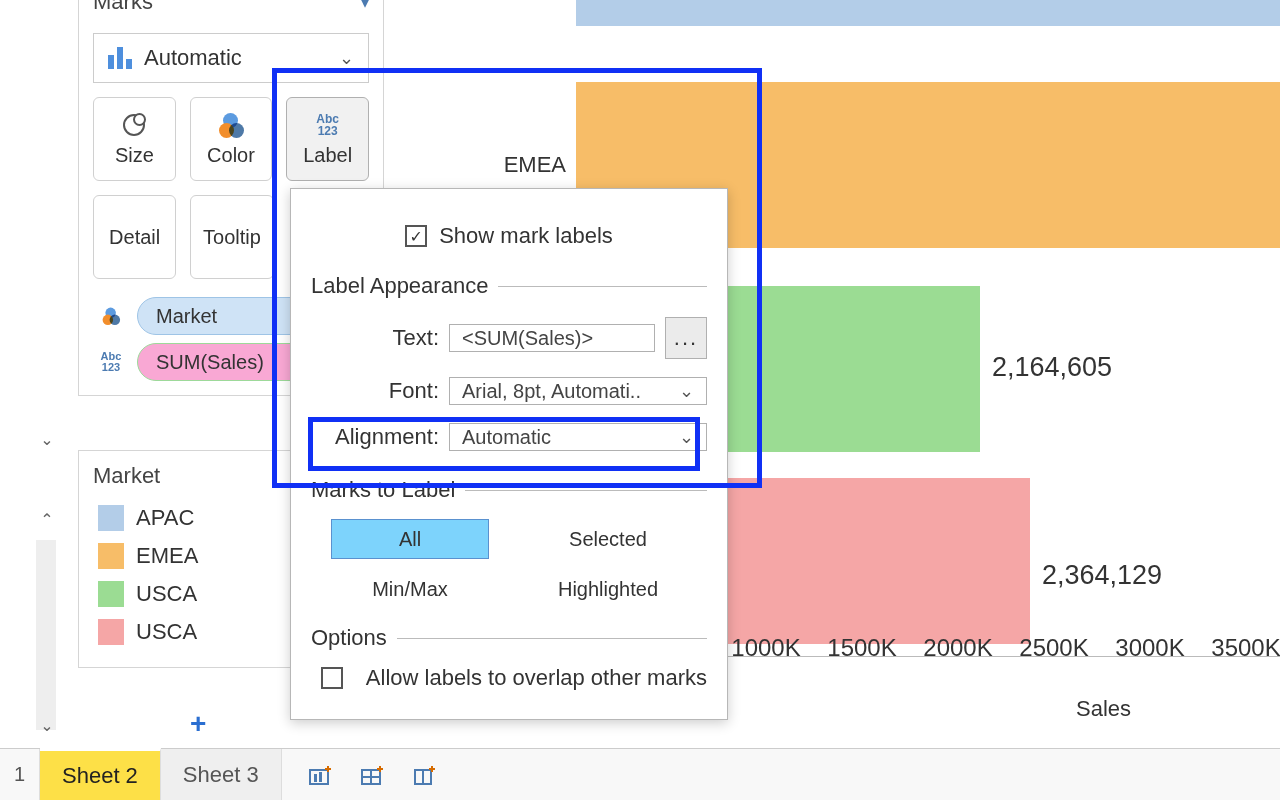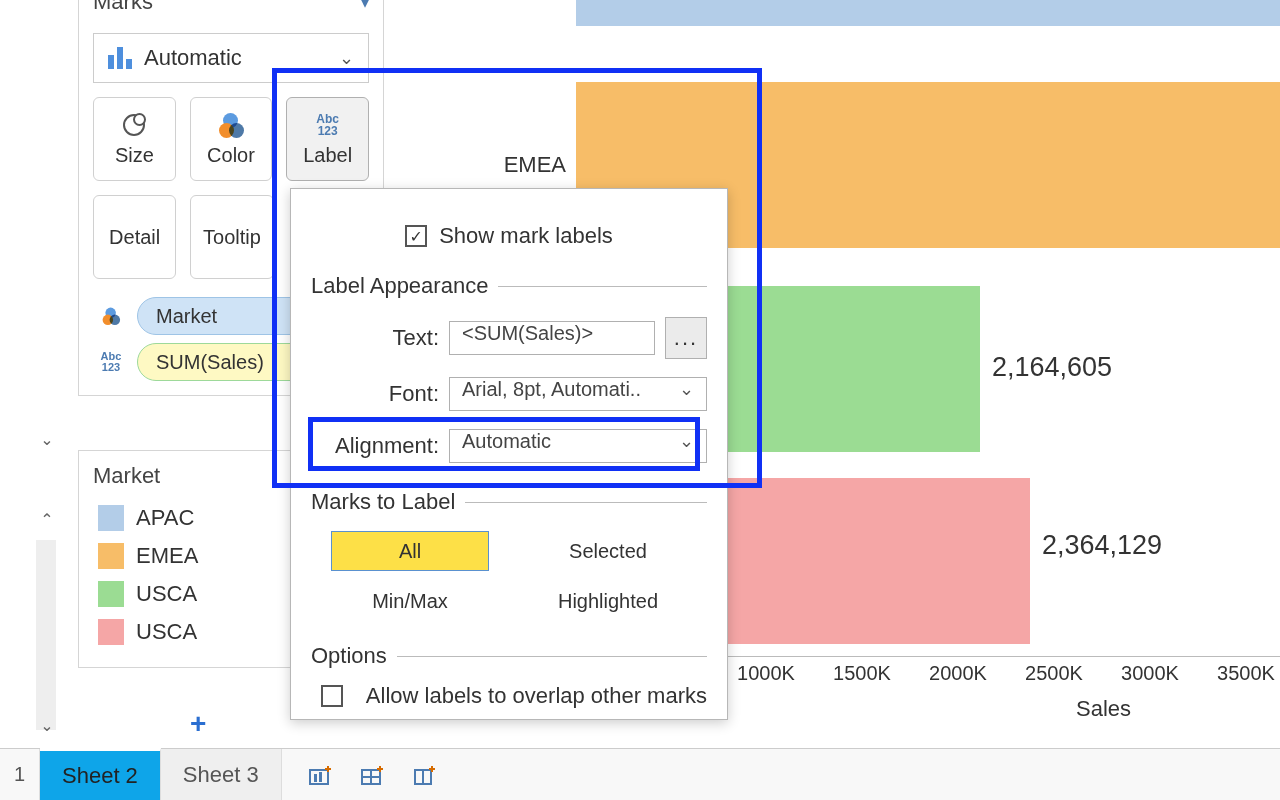--- a/index.html
+++ b/index.html
@@ -34,21 +34,21 @@
   .icon-color .c2{ position:absolute; width:15px; height:15px; border-radius:50%; background:#f28e2c; left:0; top:10px;}
   .icon-color .c3{ position:absolute; width:15px; height:15px; border-radius:50%; background:#4e79a7; left:10px; top:10px; mix-blend-mode:multiply;}
   .icon-size { width:22px; height:22px; border:2px solid #555; border-radius:50%; position:relative;}
   .icon-size::after{ content:""; position:absolute; right:-3px; top:-3px; width:9px; height:9px; border:2px solid #555; border-radius:50%; background:#fff;}
   .icon-label { font-size:12px; color:#4c7bb1; text-align:center; line-height:12px; font-weight:bold;}
   
   .pill-row{ display:flex; align-items:center; gap:8px; padding:4px 14px;}
   .pill-row .slot{ width:36px; display:flex; justify-content:center;}
   .pill { flex:1; height:38px; border-radius:19px; display:flex; align-items:center; padding:0 18px; font-size:20px;}
   .pill.blue { background:#cfe3f6; border:1px solid #9ec4e6;}
-  .pill.green{ background:#fef9c3; border:1px solid #9dd99a;}
+  .pill.green{ background:#f9a8d4; border:1px solid #9dd99a;}
   .mini-color{ transform:scale(0.7);}
   .mini-label{ font-size:11px; color:#4c7bb1; font-weight:bold; text-align:center; line-height:11px;}
 
   
   .legend-card { position:absolute; left:78px; top:450px; width:306px; border:1px solid #d5d5d5; background:#fff; padding:8px 14px 16px 14px;}
   .legend-card .title{ font-size:22px; color:#444; margin:4px 0 10px 0;}
   .legend-item{ display:flex; align-items:center; gap:12px; padding:6px 5px;}
   .swatch{ width:26px; height:26px;}
   .sw-apac{ background:#b3cde8;} .sw-emea{ background:#f7bd68;} .sw-latam{ background:#9bdc93;} .sw-usca{ background:#f5a6a6;}
   .plus{ position:absolute; left:190px; top:708px; color:#2b6fd1; font-size:28px; font-weight:bold;}
@@ -56,45 +56,45 @@
   
   .chart{ position:absolute; left:396px; top:0; right:0; height:740px;}
   .bar { position:absolute; height:166px;}
   .bar.apac { background:#b3cde8; left:180px; width:870px; top:-140px;}
   .bar.emea { background:#f7bd68; left:180px; width:880px; top:82px;}
   .bar.latam{ background:#9bdc93; left:180px; width:404px; top:286px;}
   .bar.usca { background:#f5a6a6; left:180px; width:454px; top:478px;}
   .row-label{ position:absolute; left:0; width:170px; text-align:right; font-size:22px; color:#333;}
   .val-label{ position:absolute; font-size:27px; color:#333;}
   .axis-line{ position:absolute; left:180px; right:0; top:656px; border-top:1px solid #bbb;}
-  .tick{ position:absolute; top:662px; font-size:20px; color:#333; transform:translateX(-50%);}
+  .tick{ position:absolute; top:634px; font-size:24px; color:#333; transform:translateX(-50%);}
   .axis-title{ position:absolute; top:696px; font-size:22px; color:#333; left:680px;}
 
   
   .popover{ position:absolute; left:290px; top:188px; width:438px; height:532px; background:#fff; border:1px solid #b7b7b7; box-shadow:0 3px 12px rgba(0,0,0,0.2); z-index:50; padding:20px 20px;}
   .chk-row{ display:flex; align-items:center; gap:12px; justify-content:center; margin:14px 0 24px 0; font-size:22px;}
   .chk{ width:22px; height:22px; border:2px solid #555; display:inline-flex; align-items:center; justify-content:center; font-size:16px; color:#333;}
   .section-title{ display:flex; align-items:center; gap:10px; font-size:22px; color:#333; margin-top:2px;}
   .section-title .line{ flex:1; border-top:1px solid #bbb;}
   .form-row{ display:flex; align-items:center; gap:10px; margin-top:18px;}
   .form-row label{ width:128px; text-align:right; font-size:22px;}
-  .combo{ flex:1; height:34px; border:1px solid #b0b0b0; background:#fff; display:flex; align-items:flex-start; justify-content:space-between; padding:0 12px; font-size:20px; color:#444;}
+  .combo{ flex:1; height:28px; border:1px solid #b0b0b0; background:#fff; display:flex; align-items:center; justify-content:space-between; padding:0 12px; font-size:20px; color:#444;}
   .dots-btn{ width:42px; height:42px; border:1px solid #b0b0b0; background:#ebebeb; display:flex; align-items:center; justify-content:center; font-size:22px; letter-spacing:2px;}
   .seg-grid{ display:grid; grid-template-columns:1fr 1fr; gap:10px 40px; margin:16px 20px 0 20px;}
   .seg{ height:40px; display:flex; align-items:center; justify-content:center; font-size:20px; color:#333;}
-  .seg.on{ background:#fde047; border:1px solid #5a91cf;}
+  .seg.on{ background:#7dd3fc; border:1px solid #5a91cf;}
   
   .blue-box-outer{ position:absolute; left:272px; top:68px; width:490px; height:420px; border:5px solid #1030f5; z-index:60; pointer-events:none;}
   .blue-box-inner{ position:absolute; left:308px; top:417px; width:392px; height:54px; border:5px solid #1030f5; z-index:60; pointer-events:none;}
 
   
   .tabbar{ position:absolute; left:0; bottom:0; height:52px; width:100%; border-top:1px solid #ccc; background:#f8f8f8; display:flex; align-items:stretch;}
   .tabbar .num{ width:40px; display:flex; align-items:center; justify-content:center; color:#555; font-size:20px; border-right:1px solid #ddd;}
   .tab{ padding:0 22px; display:flex; align-items:center; font-size:22px; border-right:1px solid #ddd; background:#efefef; color:#555;}
-  .tab.active{ background:#0ea5e9; color:#222; border-top:3px solid #fff; margin-top:-1px;}
+  .tab.active{ background:#fde047; color:#222; border-top:3px solid #fff; margin-top:-1px;}
   .tab-icons{ display:flex; align-items:center; gap:26px; padding-left:26px;}
   .tab-ic{ width:26px; height:22px; position:relative; color:#4c7bb1;}
   .tab-ic svg{ width:26px; height:22px;}
 </style>
 </head>
 <body>
 
 <div class="gutter">
   <div class="gutter-down">⌄</div>
   <div class="gutter-up">⌃</div>
@@ -194,21 +194,21 @@
 </div>
 <div class="plus">+</div>
 
 <div class="chart">
   <div class="bar apac"></div>
   <div class="bar emea"></div>
   <div class="bar latam"></div>
   <div class="bar usca"></div>
   <div class="row-label" style="top:152px">EMEA</div>
   <div class="val-label" style="left:596px; top:352px">2,164,605</div>
-  <div class="val-label" style="left:646px; top:530px">2,364,129</div>
+  <div class="val-label" style="left:646px; top:560px">2,364,129</div>
   <div class="axis-line"></div>
   <div class="tick" style="left:370px">1000K</div>
   <div class="tick" style="left:466px">1500K</div>
   <div class="tick" style="left:562px">2000K</div>
   <div class="tick" style="left:658px">2500K</div>
   <div class="tick" style="left:754px">3000K</div>
   <div class="tick" style="left:850px">3500K</div>
   <div class="axis-title">Sales</div>
 </div>
 
@@ -245,21 +245,21 @@
   <div class="section-title" style="margin-top:26px">
       <span>Marks to Label</span>
       <span class="line"></span>
     </div>
   <div class="seg-grid">
     <div class="seg on">All</div>
     <div class="seg">Selected</div>
     <div class="seg">Min/Max</div>
     <div class="seg">Highlighted</div>
   </div>
-  <div class="section-title" style="margin-top:22px">
+  <div class="section-title" style="margin-top:16px">
       <span>Options</span>
       <span class="line"></span>
     </div>
   <div class="chk-row" style="justify-content:space-between; margin:14px 0 0 10px">
     <span class="chk"></span>
     <span>Allow labels to overlap other marks</span>
   </div>
 </div>
 
 <div class="blue-box-outer"></div>

